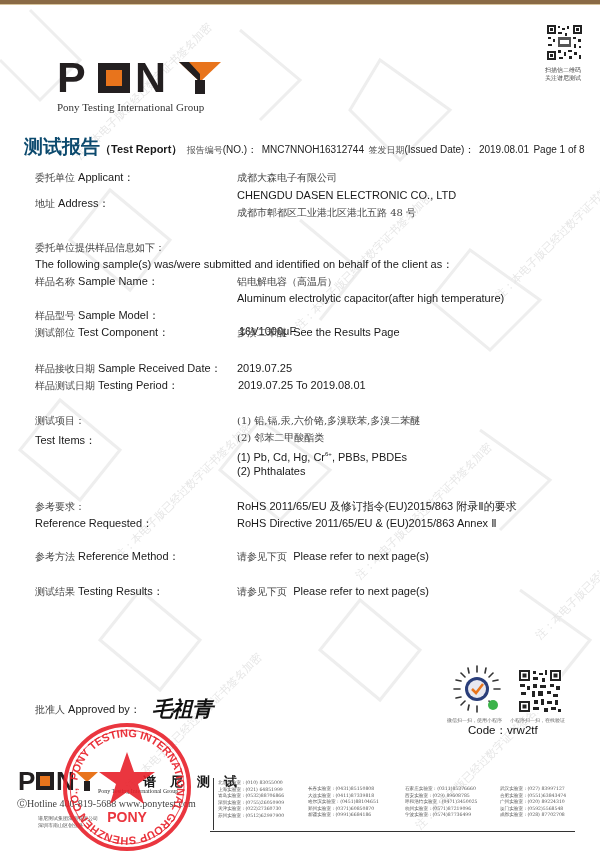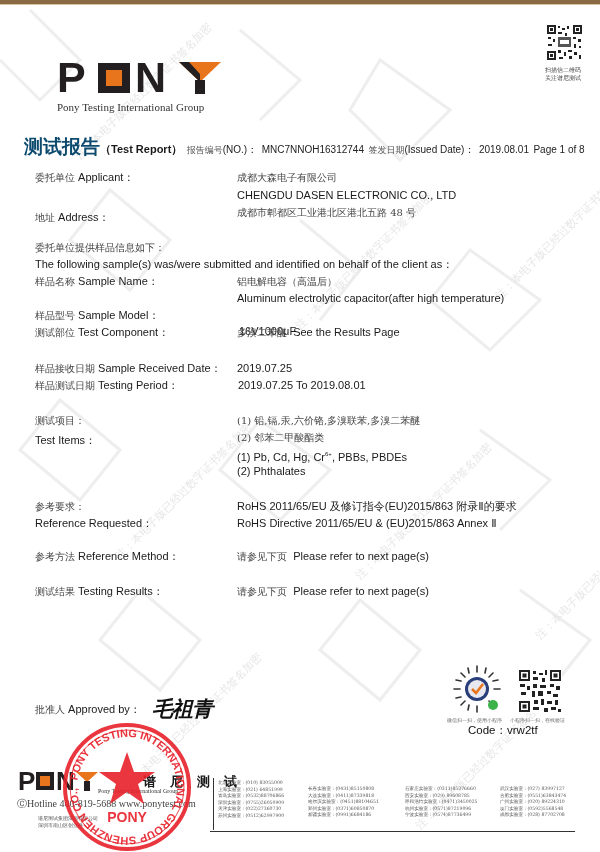--- a/index.html
+++ b/index.html
@@ -162,21 +162,21 @@
   <span class="t-small-cn">报告编号</span><span class="t-small">(NO.)：</span>
   <span class="t-small">MNC7NNOH16312744</span>
   <span class="t-small-cn">签发日期</span><span class="t-small">(Issued Date)：</span>
   <span class="t-small">2019.08.01</span>
   <span class="t-small">Page 1 of 8</span>
 </div>
 
 <div class="row lbl" style="top:170px"><span class="cn">委托单位</span> <span>Applicant：</span></div>
 <div class="row val" style="top:170px"><span class="cn">成都大森电子有限公司</span></div>
 <div class="row val" style="top:188px">CHENGDU DASEN ELECTRONIC CO., LTD</div>
-<div class="row lbl" style="top:210px"><span class="cn">地址</span> <span>Address：</span></div>
+<div class="row lbl" style="top:196px"><span class="cn">地址</span> <span>Address：</span></div>
 <div class="row val" style="top:205px"><span class="cn">成都市郫都区工业港北区港北五路 48 号</span></div>
 
 <div class="row lbl" style="top:240px"><span class="cn">委托单位提供样品信息如下：</span></div>
 <div class="row lbl" style="top:257px">The following sample(s) was/were submitted and identified on behalf of the client as：</div>
 <div class="row lbl" style="top:274px"><span class="cn">样品名称</span> <span>Sample Name：</span></div>
 <div class="row val" style="top:274px"><span class="cn">铝电解电容（高温后）</span></div>
 <div class="row val" style="top:291px">Aluminum electrolytic capacitor(after high temperature)</div>
 <div class="row lbl" style="top:308px"><span class="cn">样品型号</span> <span>Sample Model：</span></div>
 <div class="row val" style="top:324px;left:239px">16V1000μF</div>
 <div class="row lbl" style="top:325px"><span class="cn">测试部位</span> <span>Test Component：</span></div>

